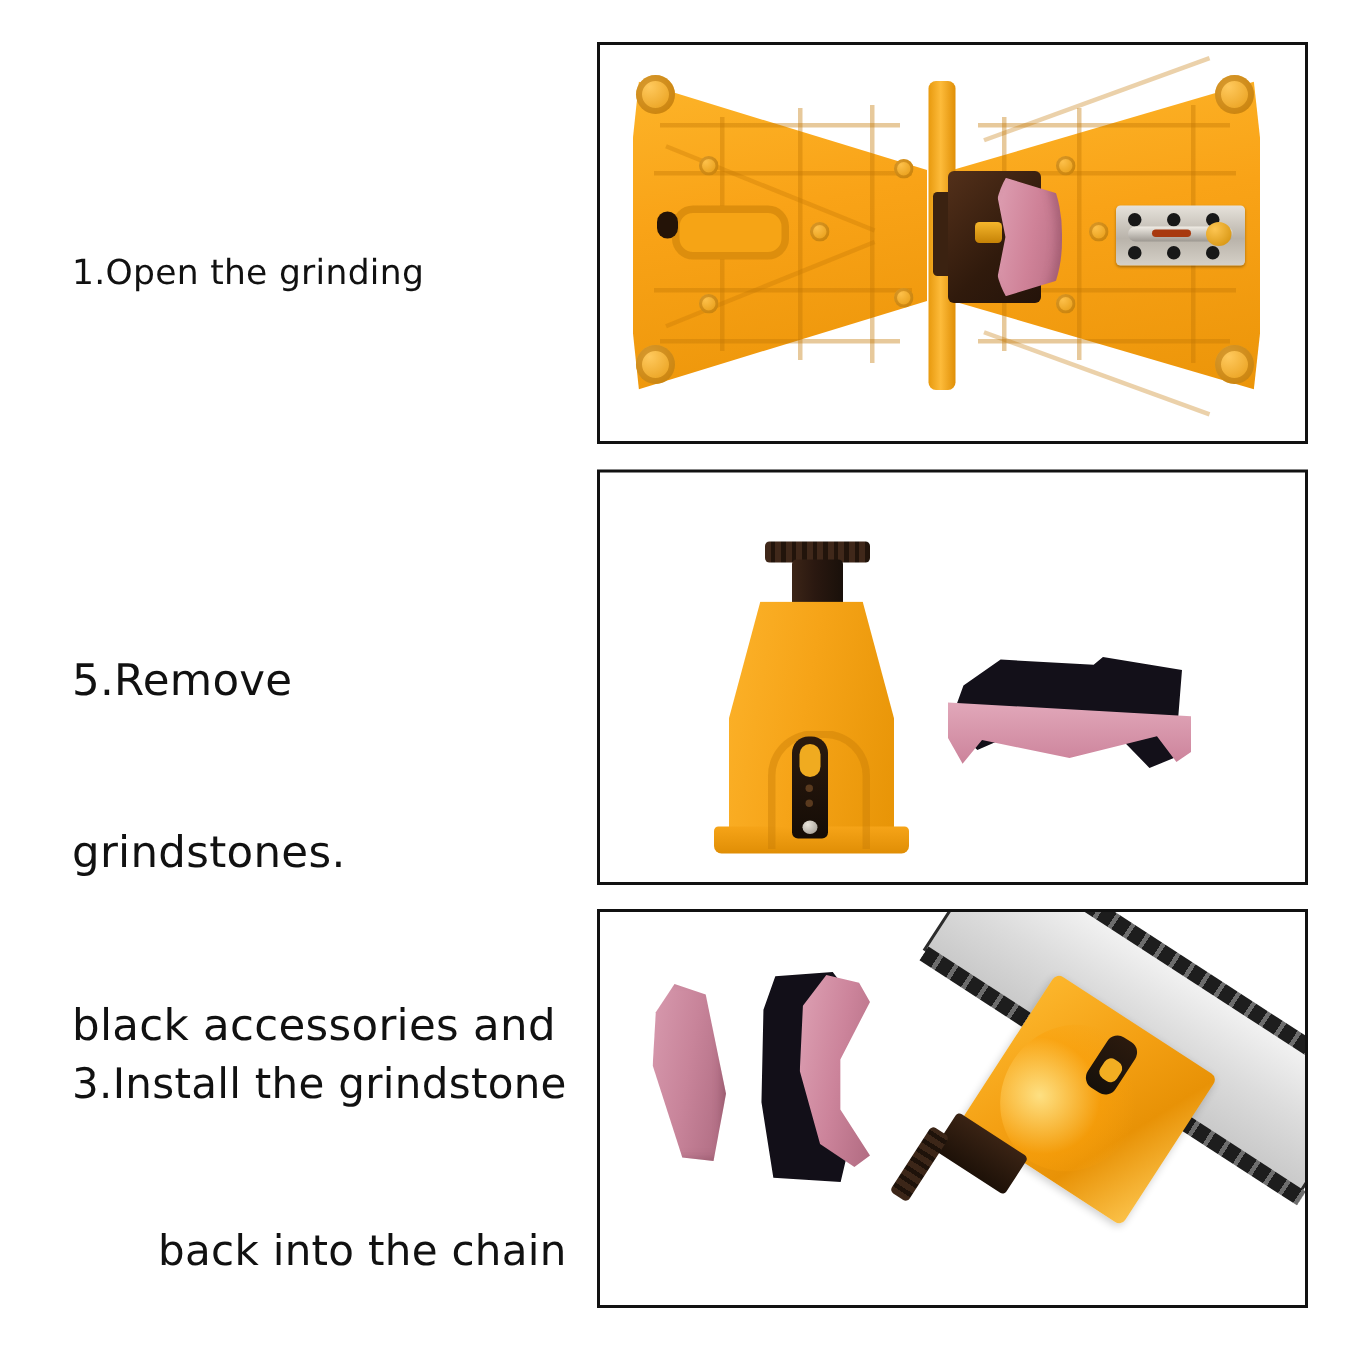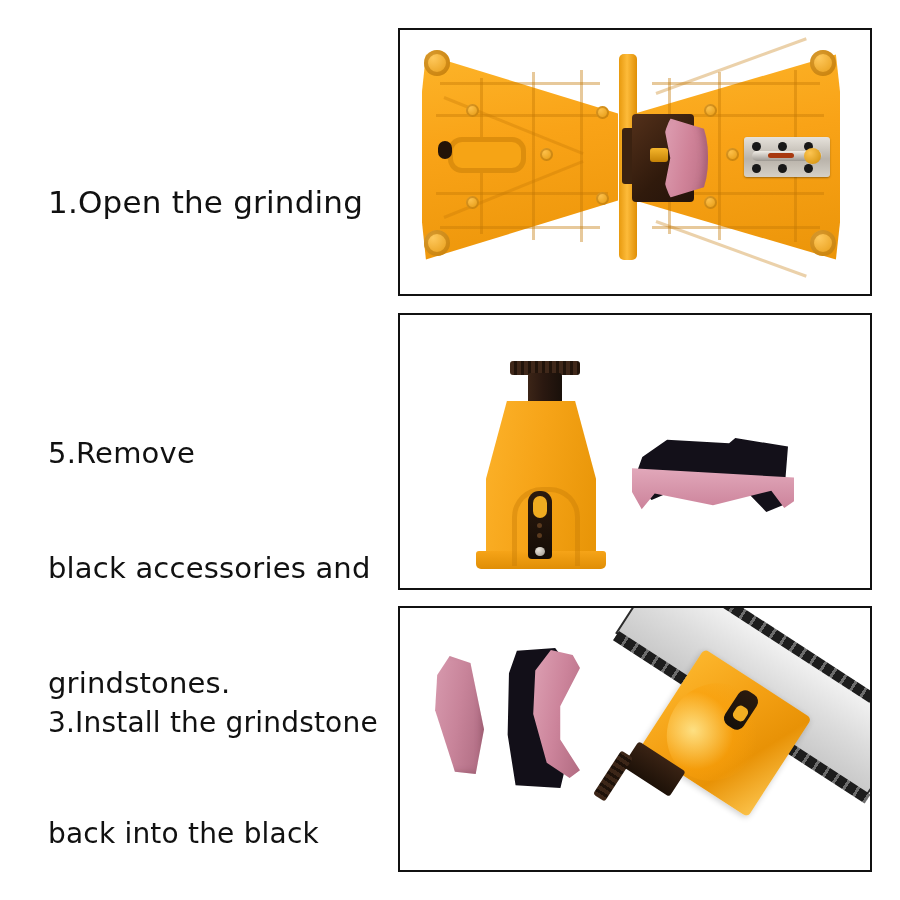--- a/index.html
+++ b/index.html
@@ -21,28 +21,28 @@
     position: absolute;
     left: 48px;
     color: #111111;
     font-family: "DejaVu Sans", sans-serif;
     font-weight: 400;
     letter-spacing: 0.2px;
     white-space: pre;
   }
   .step-line { display: block; }
 
-  #step-1 { top: 100px; font-size: 31px; }
+  #step-1 { top: 100px; font-size: 23px; }
   #step-1 .step-line { line-height: 60px; }
 
   #step-2 { top: 362px; font-size: 29px; }
   #step-2 .step-line { line-height: 47px; }
 
   #step-3 { top: 634px; font-size: 28px; }
-  #step-3 .step-line { line-height: 45px; }
+  #step-3 .step-line { line-height: 45px; text-align: right; }
 
   
   .panel {
     position: absolute;
     background: #ffffff;
     border: 2px solid #111111;
     box-sizing: border-box;
     overflow: hidden;
   }
   #panel-1 { left: 398px; top: 28px; width: 474px; height: 268px; }
@@ -396,22 +396,22 @@
       <div class="bt-hole" style="left:404px; top:134px;"></div>
       <div id="bt-lever"></div>
       <div id="bt-lever-red"></div>
       <div id="bt-lever-knob"></div>
 
     </div>
   </div>
 
   <div class="step-text" id="step-2">
     <span class="step-line">5.Remove</span>
+    <span class="step-line">grindstones.</span>
     <span class="step-line">black accessories and</span>
-    <span class="step-line">grindstones.</span>
   </div>
 
   <div class="panel" id="panel-2">
     <div class="stage">
       <div id="p2-knob-top"></div>
       <div id="p2-knob-stem"></div>
       <div id="p2-body"></div>
       <div id="p2-foot"></div>
       <div id="p2-arch"></div>
       <div id="p2-slot"></div>
@@ -420,21 +420,21 @@
       <div class="p2-slot-dot" style="left:137px; top:218px;"></div>
       <div id="p2-slot-screw"></div>
 
       <div id="p2-fit-black"></div>
       <div id="p2-fit-stone"></div>
     </div>
   </div>
 
   <div class="step-text" id="step-3">
     <span class="step-line">3.Install the grindstone</span>
-    <span class="step-line">back into the black</span>
+    <span class="step-line">back into the chain</span>
     
     
   </div>
 
   <div class="panel" id="panel-3">
     <div class="stage">
       <div id="p3-stone-lone"></div>
       <div id="p3-fit-black2"></div>
       <div id="p3-fit-stone2"></div>
 

